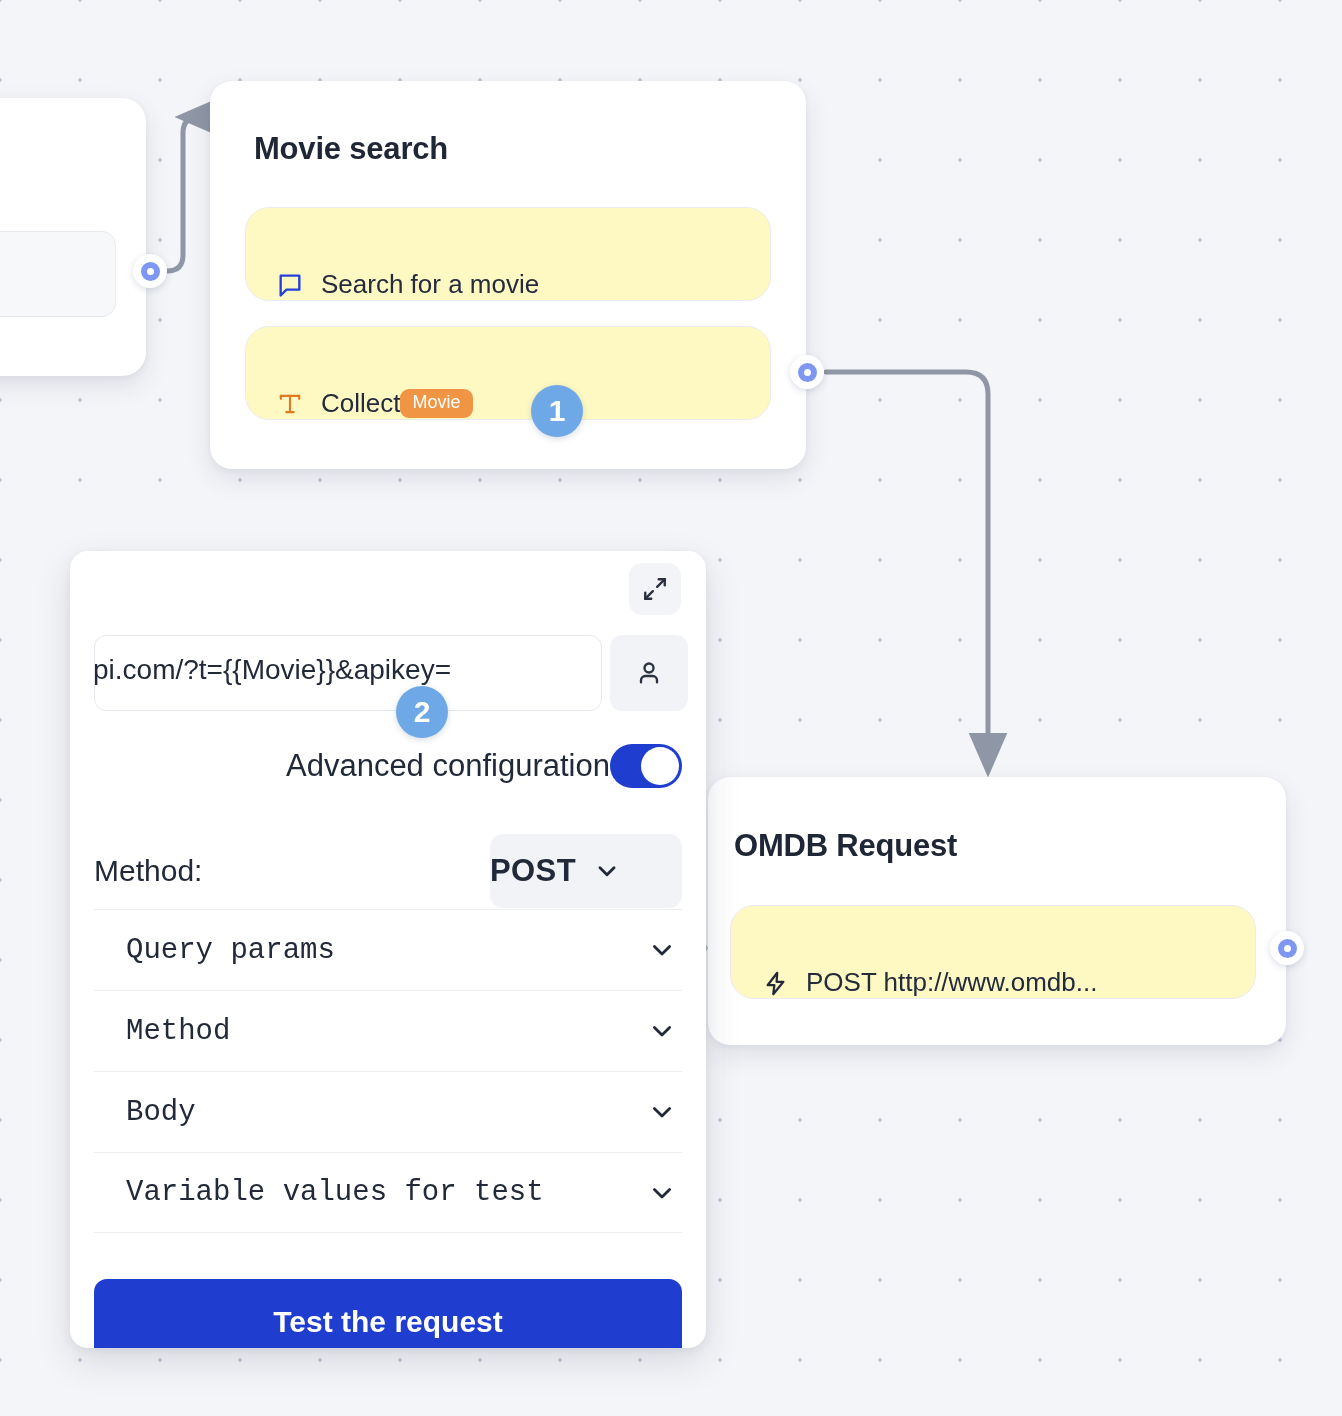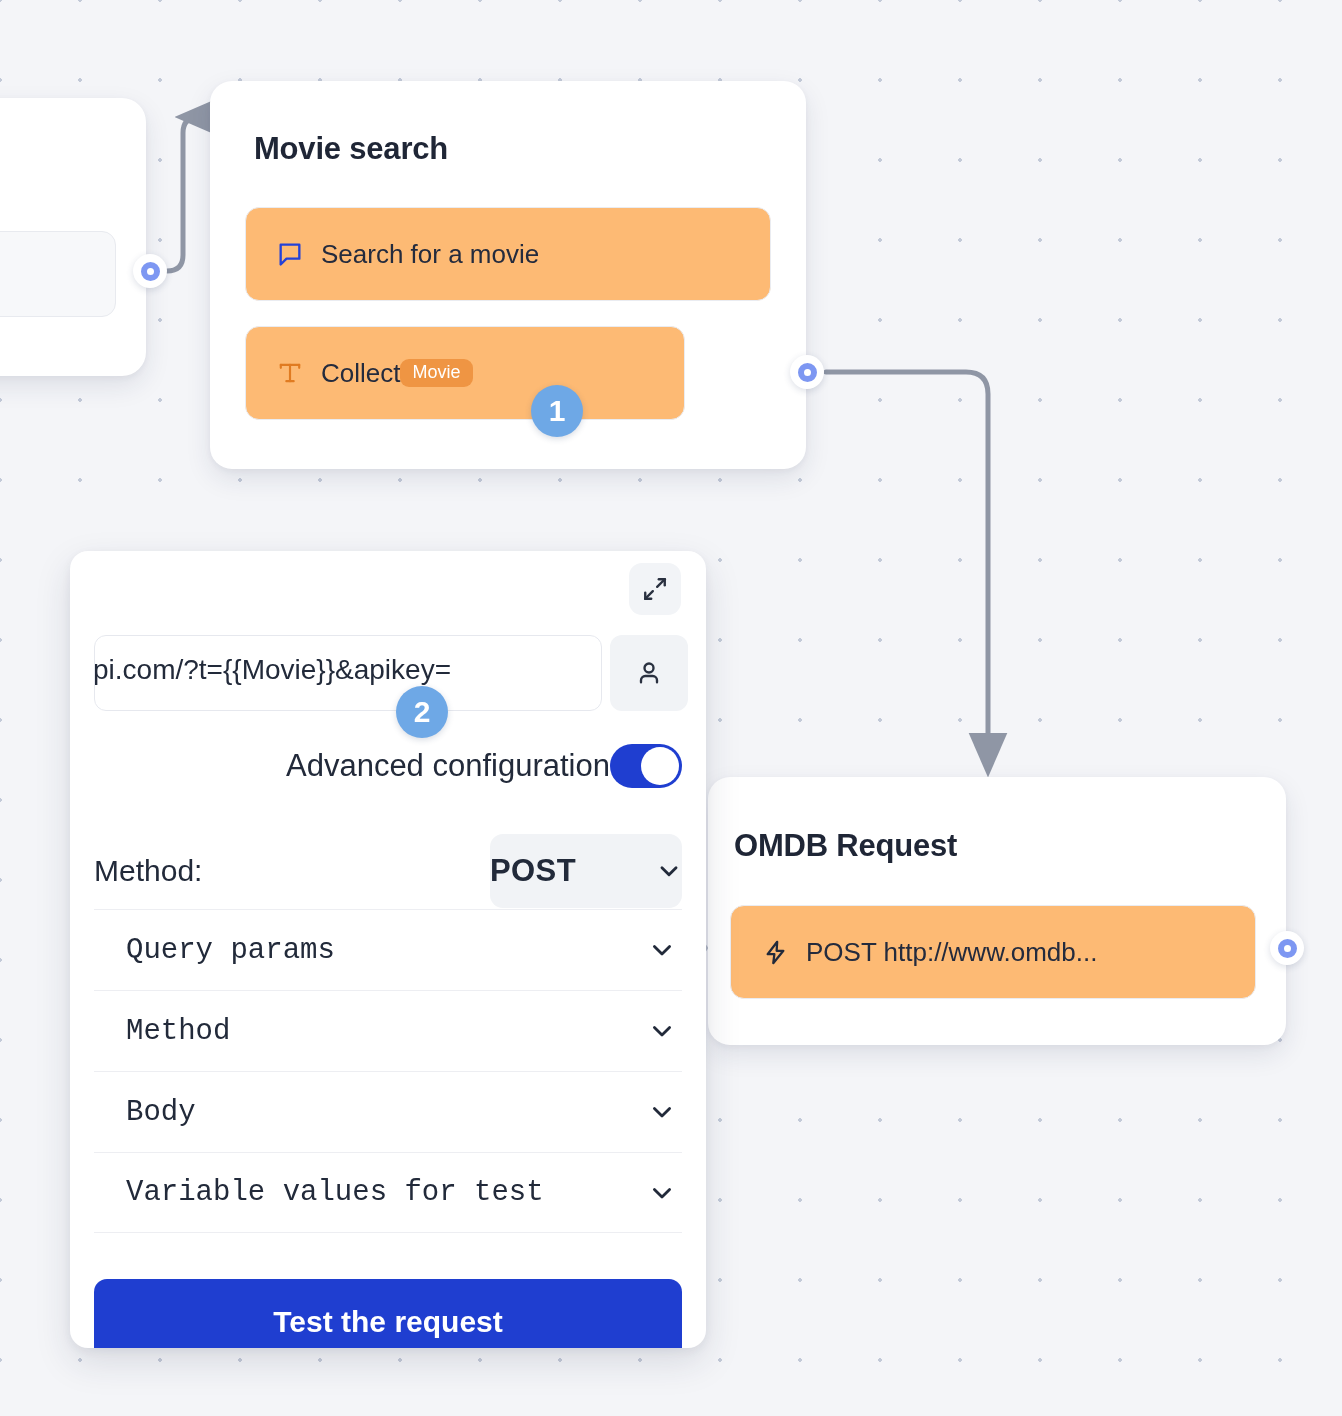--- a/index.html
+++ b/index.html
@@ -61,25 +61,25 @@
   .node-title {
     font-size: 31px;
     font-weight: bold;
     color: #1f2636;
     letter-spacing: -0.2px;
   }
   .node-movie .node-title { position: absolute; left: 44px; top: 50px; }
 
   .field-row {
     position: absolute;
-    background: #fdba74;
+    background: #fef9c3;
     border: 1px solid #eaecf1;
-    border-radius: 14px;
-    display: flex;
-    align-items: center;
+    border-radius: 24px;
+    display: flex;
+    align-items: flex-end;
     box-sizing: border-box;
   }
   .field-row .ficon {
     margin-left: 29px;
     display: flex;
     align-items: center;
     justify-content: center;
     width: 30px;
     height: 30px;
     flex: none;
@@ -87,21 +87,21 @@
   .field-label {
     margin-left: 16px;
     font-size: 26px;
     color: #242b3d;
     white-space: nowrap;
     display: flex;
     align-items: center;
   }
 
   .node-movie .row1 { left: 35px; top: 126px; width: 526px; height: 94px; }
-  .node-movie .row2 { left: 35px; top: 245px; width: 440px; height: 94px; }
+  .node-movie .row2 { left: 35px; top: 245px; width: 526px; height: 94px; }
 
   .tag-var {
     display: inline-block;
     background: #ef9543;
     color: #ffffff;
     border-radius: 9px;
     padding: 4px 12px 6px 12px;
     font-size: 18px;
     line-height: 1.05;
     margin-left: 0;
@@ -231,21 +231,21 @@
     align-items: center;
     justify-content: space-between;
   }
   .method-label { font-size: 30px; color: #222a3a; }
   .method-select {
     width: 192px; height: 74px;
     background: #f1f3f6;
     border-radius: 13px;
     display: flex;
     align-items: center;
-    justify-content: space-between;
+    justify-content: flex-start;
     gap: 18px;
     cursor: pointer;
   }
   .method-value { font-size: 31px; font-weight: bold; color: #222a3a; letter-spacing: 0.4px; }
 
   .accordions {
     position: absolute;
     left: 24px; top: 358px;
     width: 588px;
   }

